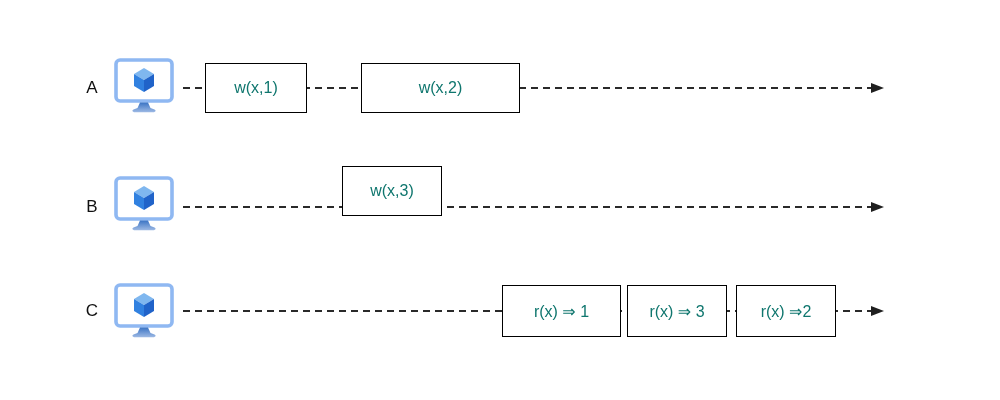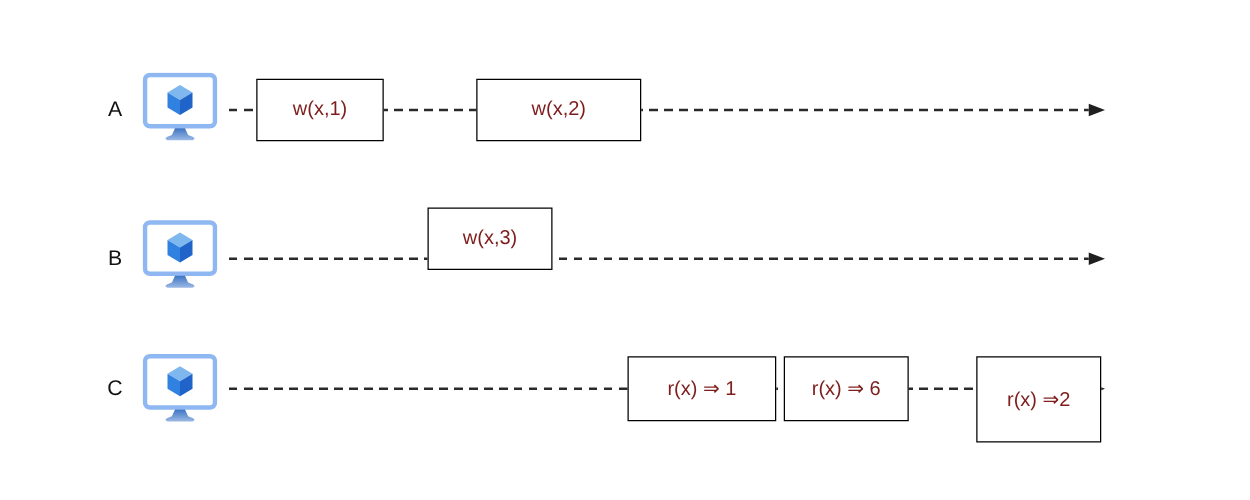--- a/index.html
+++ b/index.html
@@ -50,21 +50,21 @@
   }
   .event-box {
     position: absolute;
     height: 50px;
     background: #ffffff;
     border: 1.5px solid #000000;
     display: flex;
     align-items: center;
     justify-content: center;
     font-size: 16px;
-    color: #7f1d1d;
+    color: #0f766e;
     z-index: 2;
     box-sizing: border-box;
     text-align: right;
   }
 </style>
 </head>
 <body>
 
 <div id="canvas">
 
@@ -81,21 +81,21 @@
   <svg class="vm-icon" style="top:58px" viewBox="0 0 60 58">
     <rect x="2" y="2" width="56" height="41" rx="4" fill="#ffffff" stroke="#8fb8f2" stroke-width="3.6"></rect>
     <polygon points="30,10 40,16 30,22 20,16" fill="#7fb7ef"></polygon>
     <polygon points="20,16 30,22 30,34 20,28" fill="#3181e0"></polygon>
     <polygon points="40,16 30,22 30,34 40,28" fill="#2063c9"></polygon>
     <path d="M26 44.5 L34 44.5 L36.5 50 L40.5 51.5 Q43 53 40 54.2 L20 54.2 Q17 53 19.5 51.5 L23.5 50 Z" fill="url(#standGrad)"></path>
   </svg>
   <div class="timeline" style="top:87px"></div>
   <div class="arrowhead" style="top:83px"></div>
   <div class="event-box" style="left:205px;top:63px;width:102px">w(x,1)</div>
-  <div class="event-box" style="left:381px;top:63px;width:132px">w(x,2)</div>
+  <div class="event-box" style="left:361px;top:63px;width:159px">w(x,2)</div>
 
   <div class="proc-label" style="top:196px">B</div>
   <svg class="vm-icon" style="top:176px" viewBox="0 0 60 58">
     <rect x="2" y="2" width="56" height="41" rx="4" fill="#ffffff" stroke="#8fb8f2" stroke-width="3.6"></rect>
     <polygon points="30,10 40,16 30,22 20,16" fill="#7fb7ef"></polygon>
     <polygon points="20,16 30,22 30,34 20,28" fill="#3181e0"></polygon>
     <polygon points="40,16 30,22 30,34 40,28" fill="#2063c9"></polygon>
     <path d="M26 44.5 L34 44.5 L36.5 50 L40.5 51.5 Q43 53 40 54.2 L20 54.2 Q17 53 19.5 51.5 L23.5 50 Z" fill="url(#standGrad)"></path>
   </svg>
   <div class="timeline" style="top:206px"></div>
@@ -106,16 +106,16 @@
   <svg class="vm-icon" style="top:283px" viewBox="0 0 60 58">
     <rect x="2" y="2" width="56" height="41" rx="4" fill="#ffffff" stroke="#8fb8f2" stroke-width="3.6"></rect>
     <polygon points="30,10 40,16 30,22 20,16" fill="#7fb7ef"></polygon>
     <polygon points="20,16 30,22 30,34 20,28" fill="#3181e0"></polygon>
     <polygon points="40,16 30,22 30,34 40,28" fill="#2063c9"></polygon>
     <path d="M26 44.5 L34 44.5 L36.5 50 L40.5 51.5 Q43 53 40 54.2 L20 54.2 Q17 53 19.5 51.5 L23.5 50 Z" fill="url(#standGrad)"></path>
   </svg>
   <div class="timeline" style="top:310px"></div>
   <div class="arrowhead" style="top:306px"></div>
   <div class="event-box" style="left:502px;top:285px;width:119px;height:52px">r(x) ⇒ 1</div>
-  <div class="event-box" style="left:627px;top:285px;width:100px;height:52px">r(x) ⇒ 6</div>
-  <div class="event-box" style="left:781px;top:285px;width:100px;height:69px">r(x) ⇒2</div>
+  <div class="event-box" style="left:627px;top:285px;width:100px;height:52px">r(x) ⇒ 3</div>
+  <div class="event-box" style="left:736px;top:285px;width:100px;height:52px">r(x) ⇒2</div>
 
 </div>
 
 </body></html>

